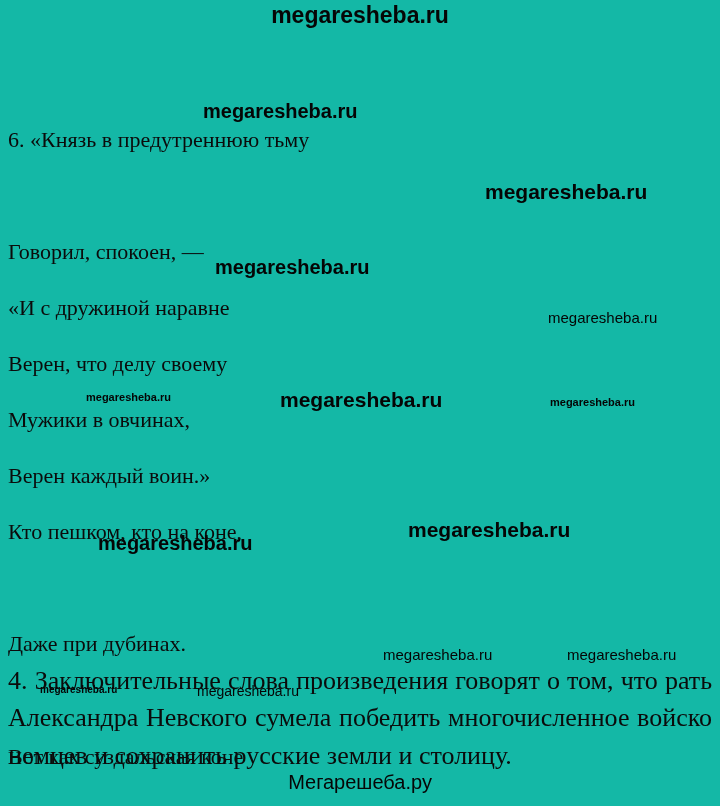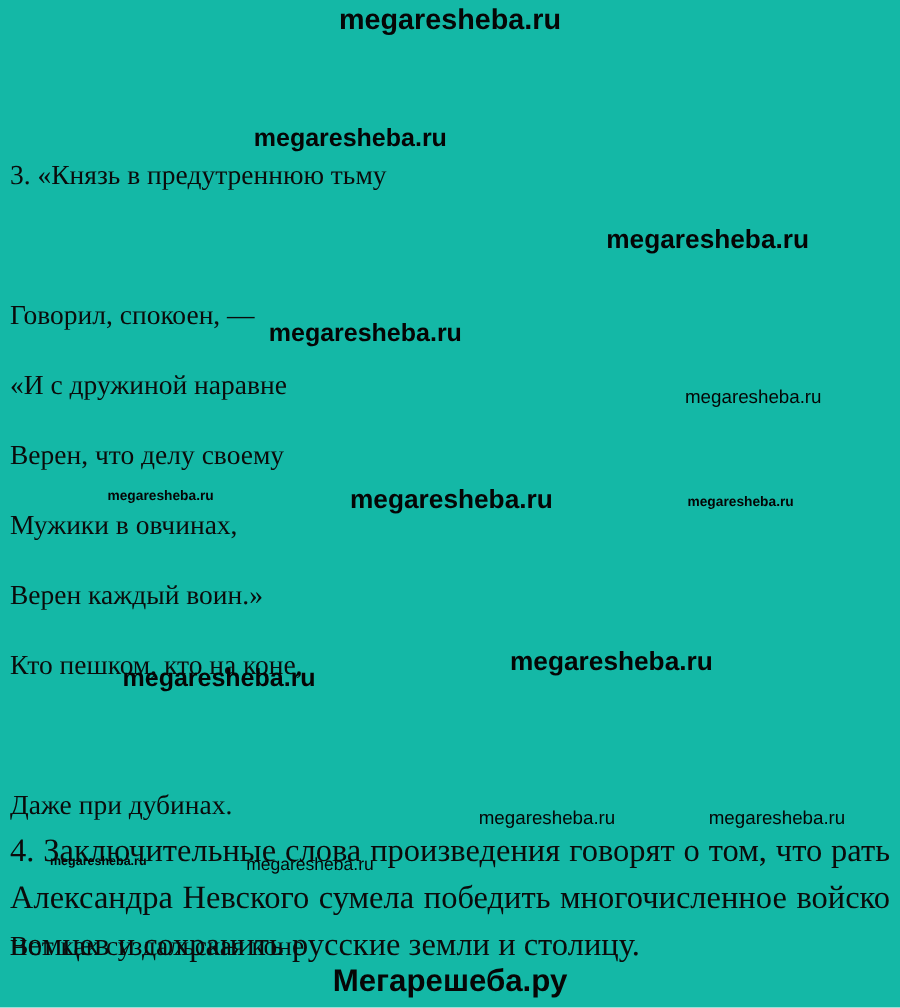--- a/index.html
+++ b/index.html
@@ -20,22 +20,22 @@
     font-family: "Liberation Sans", "DejaVu Sans", sans-serif;
     font-weight: bold;
     font-size: 23px;
     color: #060606;
   }
   .ftr {
     position: absolute;
     top: 771px; left: 0; width: 100%;
     text-align: center;
     font-family: "Liberation Sans", "DejaVu Sans", sans-serif;
-    font-weight: bold;
-    font-size: 25px;
+    font-weight: normal;
+    font-size: 20px;
     color: #060606;
   }
 
   .poem {
     position: absolute;
     left: 8px;
     font-size: 22px;
     line-height: 37.4px;
     white-space: pre;
   }
@@ -62,21 +62,21 @@
   .wm.b { font-weight: bold; }
 </style>
 </head>
 <body>
 
 <div class="page">
 
   <div class="hdr">megaresheba.ru</div>
 
   <div class="poem serif stanza1">
-    <div class="poem-line">3. «Князь в предутреннюю тьму</div>
+    <div class="poem-line">6. «Князь в предутреннюю тьму</div>
     <div class="poem-line">Говорил, спокоен, —</div>
     <div class="poem-line">Верен, что делу своему</div>
     <div class="poem-line">Верен каждый воин.»</div>
   </div>
 
   <div class="poem serif stanza2">
     <div class="poem-line">«И с дружиной наравне</div>
     <div class="poem-line">Мужики в овчинах,</div>
     <div class="poem-line">Кто пешком, кто на коне,</div>
     <div class="poem-line">Даже при дубинах.</div>

